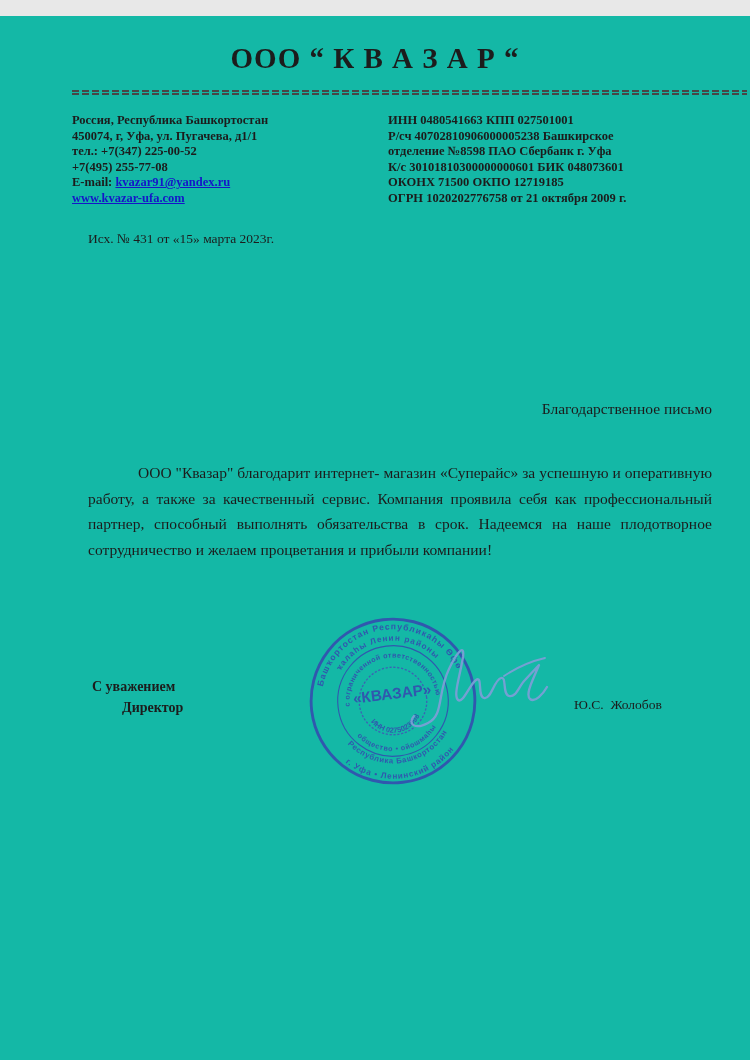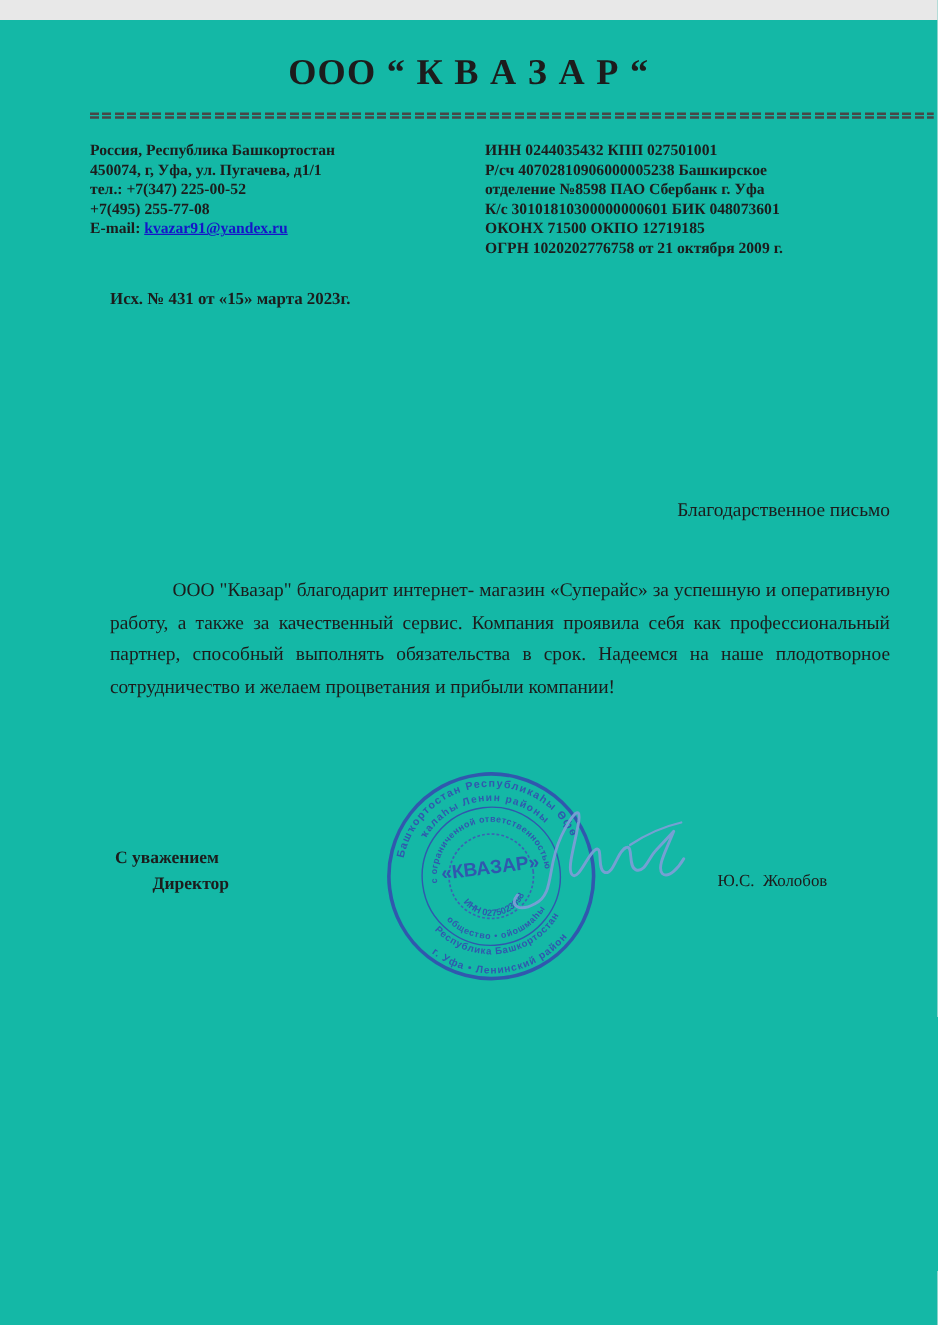--- a/index.html
+++ b/index.html
@@ -21,21 +21,21 @@
   .divider .row + .row{margin-top:1px;}
   .addr-block{
     position:absolute; left:72px; top:97px; width:290px;
     font-size:12.5px; font-weight:bold; line-height:15.6px;
   }
   .bank-block{
     position:absolute; left:388px; top:97px; width:340px;
     font-size:12.5px; font-weight:bold; line-height:15.6px;
   }
   .link{color:#1515c9; text-decoration:underline; font-weight:bold; cursor:pointer;text-align:right;}
-  .ref-line{position:absolute; left:88px; top:215px; font-size:13.5px; font-weight:bold;}
+  .ref-line{position:absolute; left:88px; top:215px; font-size:13.5px; font-weight:normal;}
   .letter-title{
     position:absolute; top:384px; left:88px; width:624px;
     text-align:right; font-size:15.5px;
   }
   .letter-body{
     position:absolute; left:88px; top:444px; width:624px;
     font-size:15.5px; line-height:25.5px; text-align:justify; text-indent:50px;
   }
   .signoff{
     position:absolute; left:92px; top:660px;
@@ -64,24 +64,25 @@
     <div class="row"></div>
     <div class="row"></div>
   </div>
 
   <div class="addr-block">
     <div>Россия, Республика Башкортостан</div>
     <div>450074, г, Уфа, ул. Пугачева, д1/1</div>
     <div>тел.: +7(347) 225-00-52</div>
     <div>+7(495) 255-77-08</div>
     <div><span>E-mail: </span><span class="link">kvazar91@yandex.ru</span></div>
+    <div><span class="link">www.kvazar-ufa.com</span></div>
   </div>
 
   <div class="bank-block">
-    <div>ИНН 0244035432 КПП 027501001</div>
+    <div>ИНН 0480541663 КПП 027501001</div>
     <div>Р/сч 40702810906000005238 Башкирское</div>
     <div>отделение №8598 ПАО Сбербанк г. Уфа</div>
     <div>К/с 30101810300000000601 БИК 048073601</div>
     <div>ОКОНХ 71500 ОКПО 12719185</div>
     <div>ОГРН 1020202776758 от 21 октября 2009 г.</div>
   </div>
 
   <div class="ref-line">Исх. № 431 от «15» марта 2023г.</div>
 
   <div class="letter-title">Благодарственное письмо</div>

